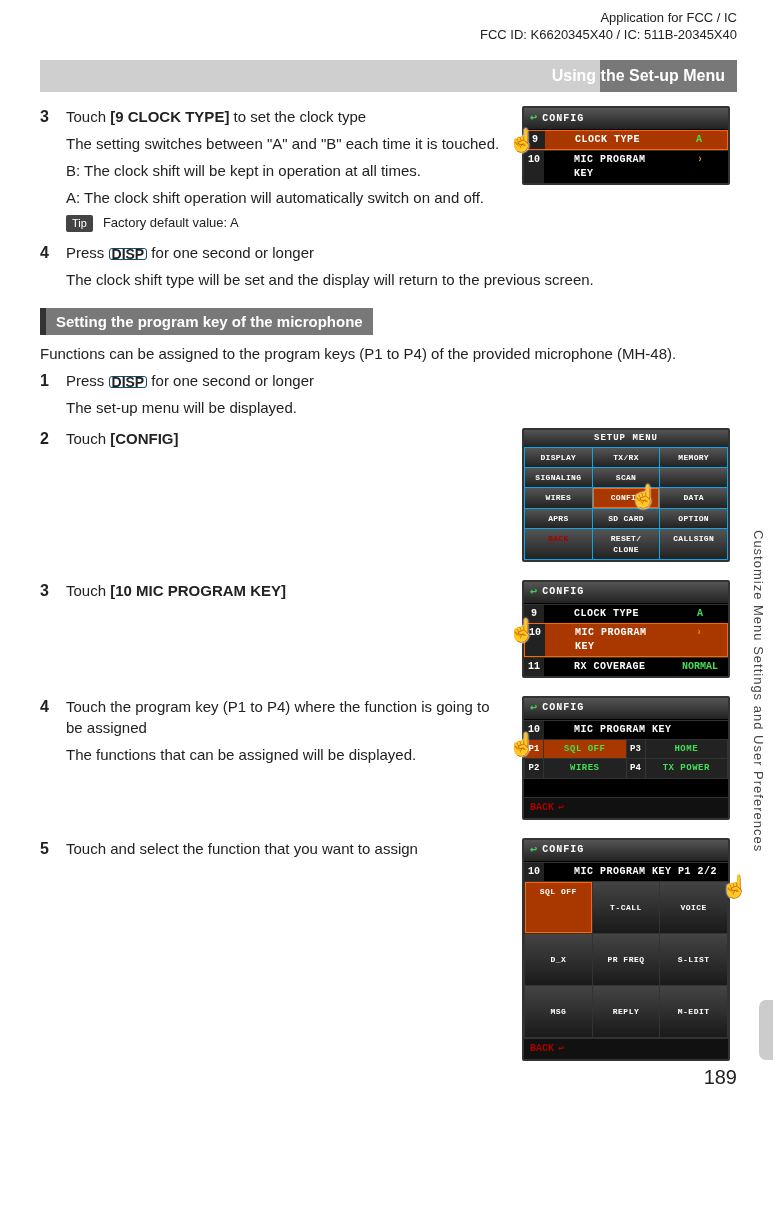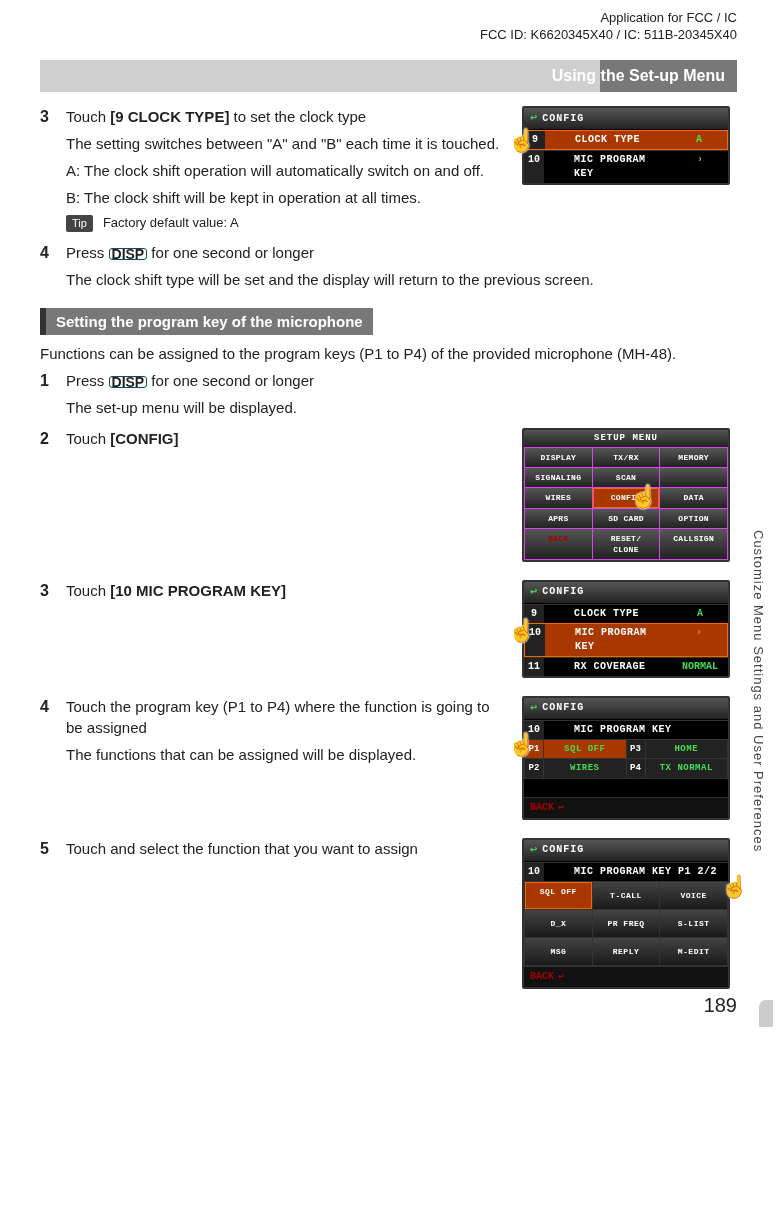--- a/index.html
+++ b/index.html
@@ -117,21 +117,21 @@
     width: 56px; text-align: center; padding: 2px 2px;
     font-weight: bold;
   }
   .val-green { color: #44dd55; }
   .val-orange { color: #ff8800; }
   .screen .row.sel .labelcell, .screen .row.sel .numcell { color: #fff; }
   .grid3 {
     display: grid;
     grid-template-columns: repeat(3, 1fr);
     gap: 1px;
-    background: #d946ef;
+    background: #0ea5e9;
     padding: 1px;
   }
   .grid3 .cell {
     background: linear-gradient(#555,#222);
     color: #fff;
     font-size: 8px;
     font-weight: bold;
     text-align: center;
     padding: 4px 1px;
     letter-spacing: 0.3px;
@@ -159,21 +159,21 @@
     gap: 1px;
     background: #333;
     padding: 1px;
   }
   .func-grid .fc {
     background: linear-gradient(#444,#1a1a1a);
     color: #fff;
     font-size: 8px;
     font-weight: bold;
     text-align: center;
-    padding: 8px 1px;
+    padding: 20px 1px;
     letter-spacing: 0.5px;
   }
   .func-grid .fc.sel { background: #a83800; border: 1px solid #ff6600; padding: 3px 0; }
   .touch-hand {
     position: absolute;
     width: 26px; height: 26px;
     font-size: 22px;
     z-index: 10;
     color: #333;
     text-shadow: 0 0 2px #fff, 0 0 2px #fff;
@@ -231,22 +231,22 @@
 
 <div class="col-wrap">
   <div class="col-text">
     <div class="step-row">
       <div class="step-num">3</div>
       <div class="step-body">
         <div>
           <span>Touch </span><b class="ui">[9 CLOCK TYPE]</b><span> to set the clock type</span>
         </div>
         <div>The setting switches between "A" and "B" each time it is touched.</div>
+        <div class="indent-a">B: The clock shift will be kept in operation at all times.</div>
         <div class="indent-a">A: The clock shift operation will automatically switch on and off.</div>
-        <div class="indent-a">B: The clock shift will be kept in operation at all times.</div>
         <div class="tip-line">
           <span class="tip-badge">Tip</span>
           <span>Factory default value: A</span>
         </div>
       </div>
     </div>
   </div>
   <div class="col-img" style="position:relative;">
     <div class="screen">
       <div class="titlebar">
@@ -393,21 +393,21 @@
         <div class="labelcell">MIC PROGRAM KEY</div>
       </div>
       <div class="pkeys">
         <div class="pnum sel">P1</div>
         <div class="pval sel">SQL OFF</div>
         <div class="pnum">P3</div>
         <div class="pval">HOME</div>
         <div class="pnum">P2</div>
         <div class="pval">WIRES</div>
         <div class="pnum">P4</div>
-        <div class="pval">TX NORMAL</div>
+        <div class="pval">TX POWER</div>
       </div>
       <div style="height:18px;background:#000;"></div>
       <div class="backbar">
           <span>BACK</span>
           <span class="arrow">↩</span>
         </div>
     </div>
     <div class="touch-hand" style="left:-14px; top:34px;">☝</div>
   </div>
 </div>

